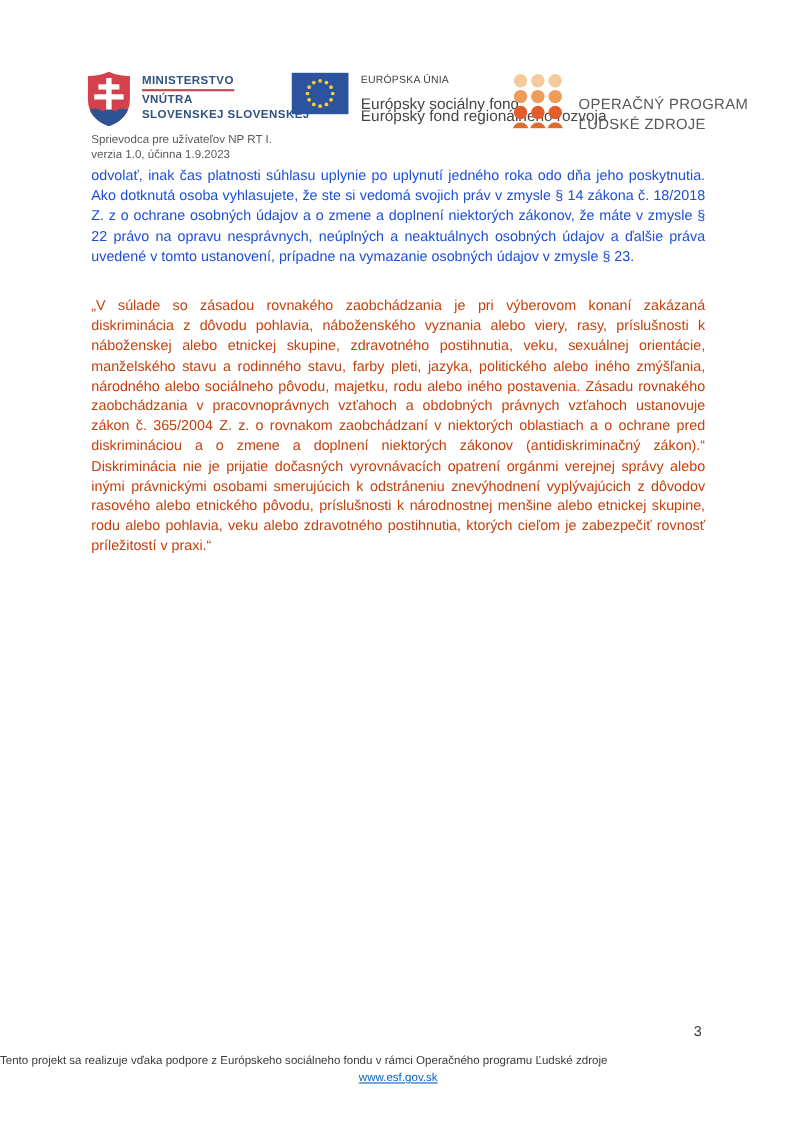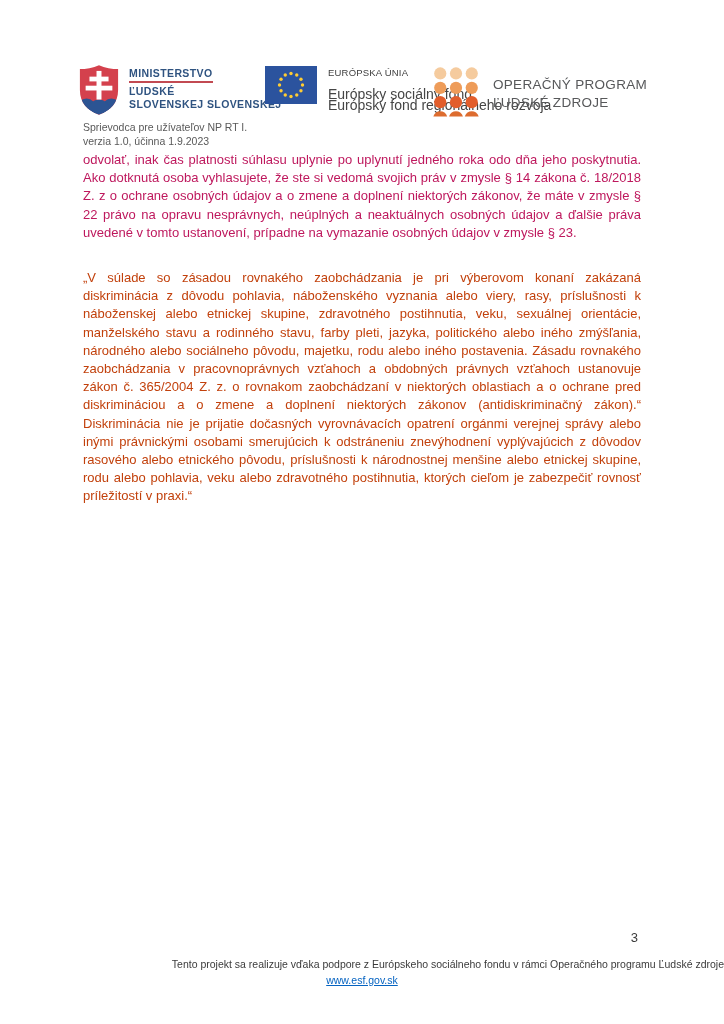--- a/index.html
+++ b/index.html
@@ -35,48 +35,48 @@
     margin-bottom: 2px;
   }
   .logo-eu {
     position: absolute; left: 265px; top: 54px;
     display: flex; gap: 11px; align-items: flex-start;
   }
   .eu-text { padding-top: 1px; }
   .eu-title { font-size: 9.5px; font-weight: normal; color: #3e3e3e; letter-spacing: 0.2px; }
   .eu-sub { margin-top: 11px; font-size: 14px; color: #454545; line-height: 11px; }
   .logo-op {
-    position: absolute; left: 432px; top: 55px;
-    display: flex; gap: 13px; align-items: center;
+    position: absolute; left: 465px; top: 55px;
+    display: flex; gap: 13px; align-items: flex-end;
   }
   .op-text { font-size: 13.5px; color: #57585a; line-height: 18px; letter-spacing: 0.3px; }
 
   
   .doc-header {
     position: absolute; left: 83px; top: 108px;
     font-size: 10.5px; color: #595959; line-height: 14px;
   }
 
   
   .para {
     position: absolute; left: 83px; width: 558px;
     font-size: 13px; line-height: 18.2px;
     text-align: justify;
   }
-  .para1 { top: 139px; color: #be185d; }
+  .para1 { top: 139px; color: #1d4ed8; }
   .para2 { top: 257px; color: #c2410c; }
 
   
   .page-number {
     position: absolute; top: 918px; right: 86px;
     font-size: 13px; color: #3b3b3b;
   }
   .footer-note {
     position: absolute; left: 0; right: 0; top: 946px;
-    text-align: right; font-size: 10.5px; color: #3b3b3b;
+    text-align: left; font-size: 10.5px; color: #3b3b3b;
   }
   .footer-link-row {
     position: absolute; left: 0; right: 0; top: 962px;
     text-align: center; font-size: 10.5px;
   }
   .footer-link {
     color: #0563c1; text-decoration: underline; cursor: pointer; text-align: right;
   }
 </style>
 </head>
@@ -100,21 +100,21 @@
         </g>
         <g clip-path="url(#shieldClip)" fill="#ffffff">
           <rect x="19.4" y="7" width="5.2" height="30"></rect>
           <rect x="12" y="13" width="20" height="5"></rect>
           <rect x="8" y="22.5" width="28" height="5"></rect>
         </g>
       </svg>
     </span>
     <div class="ministry-text">
       <span class="ministry-line1">MINISTERSTVO</span><br>
-      <span>ĽUDSKÉ</span><br>
+      <span>VNÚTRA</span><br>
       <span>SLOVENSKEJ SLOVENSKEJ</span>
     </div>
   </div>
 
   <div class="logo-eu">
     <span>
       <svg width="52" height="38" viewBox="0 0 52 38" aria-hidden="true">
         <rect x="0" y="0" width="52" height="38" fill="#2b539e"></rect>
         <g fill="#ffcc33">
           <circle cx="26" cy="7.5" r="1.7"></circle>

